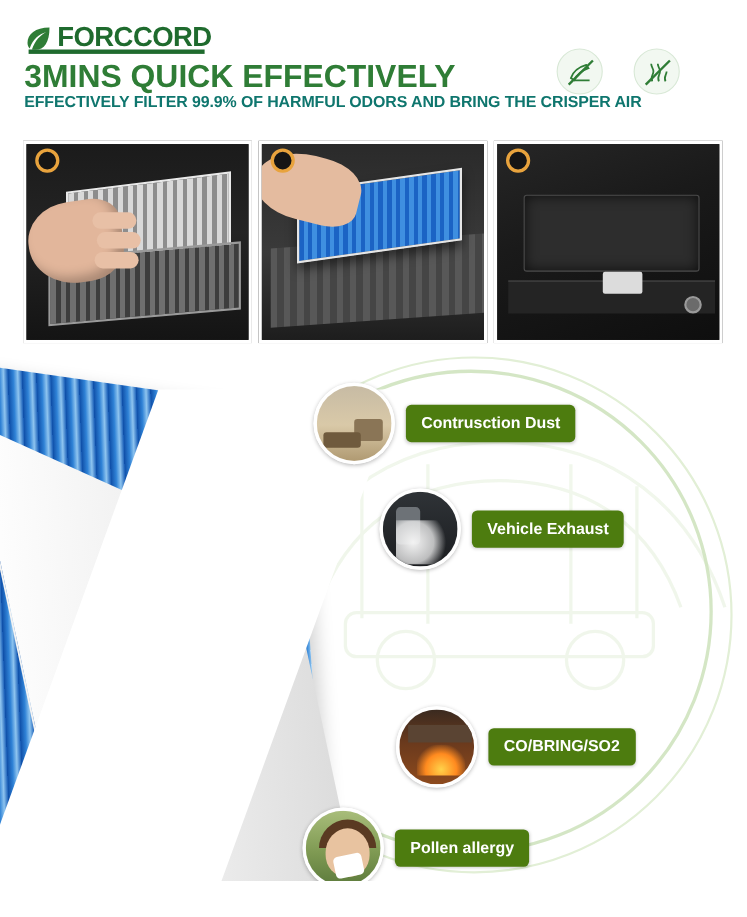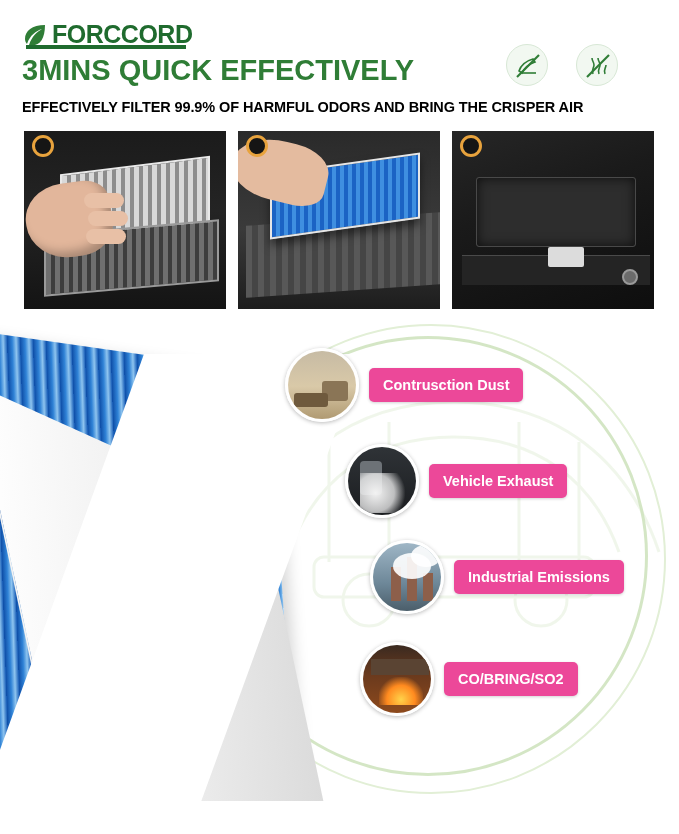--- a/index.html
+++ b/index.html
@@ -55,24 +55,24 @@
     top: 54px;
     font-size: 29px;
     font-weight: bold;
     color: #2f7d36;
     letter-spacing: 0px;
     white-space: nowrap;
   }
   .subheadline {
     position: absolute;
     left: 22px;
-    top: 99px;
+    top: 85px;
     font-size: 14.5px;
     font-weight: bold;
-    color: #000000;
+    color: #0f766e;
     letter-spacing: -0.1px;
     white-space: nowrap;
   }
 
   
   .badge {
     position: absolute;
     top: 44px;
     width: 42px;
     height: 42px;
@@ -272,21 +272,21 @@
     width: 74px;
     height: 74px;
     border-radius: 50%;
     border: 3px solid #ffffff;
     box-shadow: 0 1px 4px rgba(0,0,0,.28);
     overflow: hidden;
     position: relative;
     flex: 0 0 auto;
   }
   .pill {
-    background: #ec4899;
+    background: #4d7c0f;
     color: #ffffff;
     font-size: 14.5px;
     font-weight: bold;
     padding: 9px 14px;
     border-radius: 5px;
     white-space: nowrap;
     box-shadow: 0 1px 3px rgba(0,0,0,.18);
   }
 
   
@@ -419,38 +419,36 @@
     <div class="callout" style="left:345px; top:132px;justify-content:flex-end;">
       <div class="thumb">
         <div class="sc sc-exhaust">
             <div class="pipe"></div>
             <div class="smoke"></div>
           </div>
       </div>
       <div class="pill">Vehicle Exhaust</div>
     </div>
 
-    <div class="callout" style="left:370px; top:228px;">
-      <div class="thumb">
-        <div class="sc sc-industry">
-          <div class="stack" style="left:18px;height:34px;"></div>
-          <div class="stack" style="left:34px;height:44px;"></div>
-          <div class="stack" style="left:50px;height:28px;"></div>
-          <div class="cloud" style="left:20px;top:10px;"></div>
-          <div class="cloud" style="left:38px;top:2px;width:30px;height:22px;"></div>
-        </div>
-      </div>
-      <div class="pill">Industrial Emissions</div>
-    </div>
 
     <div class="callout" style="left:360px; top:330px;">
       <div class="thumb">
         <div class="sc sc-fire">
             <div class="roof"></div>
             <div class="flame"></div>
           </div>
       </div>
       <div class="pill">CO/BRING/SO2</div>
     </div>
 
+    <div class="callout" style="left:275px; top:422px;">
+      <div class="thumb">
+        <div class="sc sc-pollen">
+            <div class="hair"></div>
+            <div class="face"></div>
+            <div class="tissue"></div>
+          </div>
+      </div>
+      <div class="pill">Pollen allergy</div>
+    </div>
 
   </div>
 </div>
 
 </body></html>

